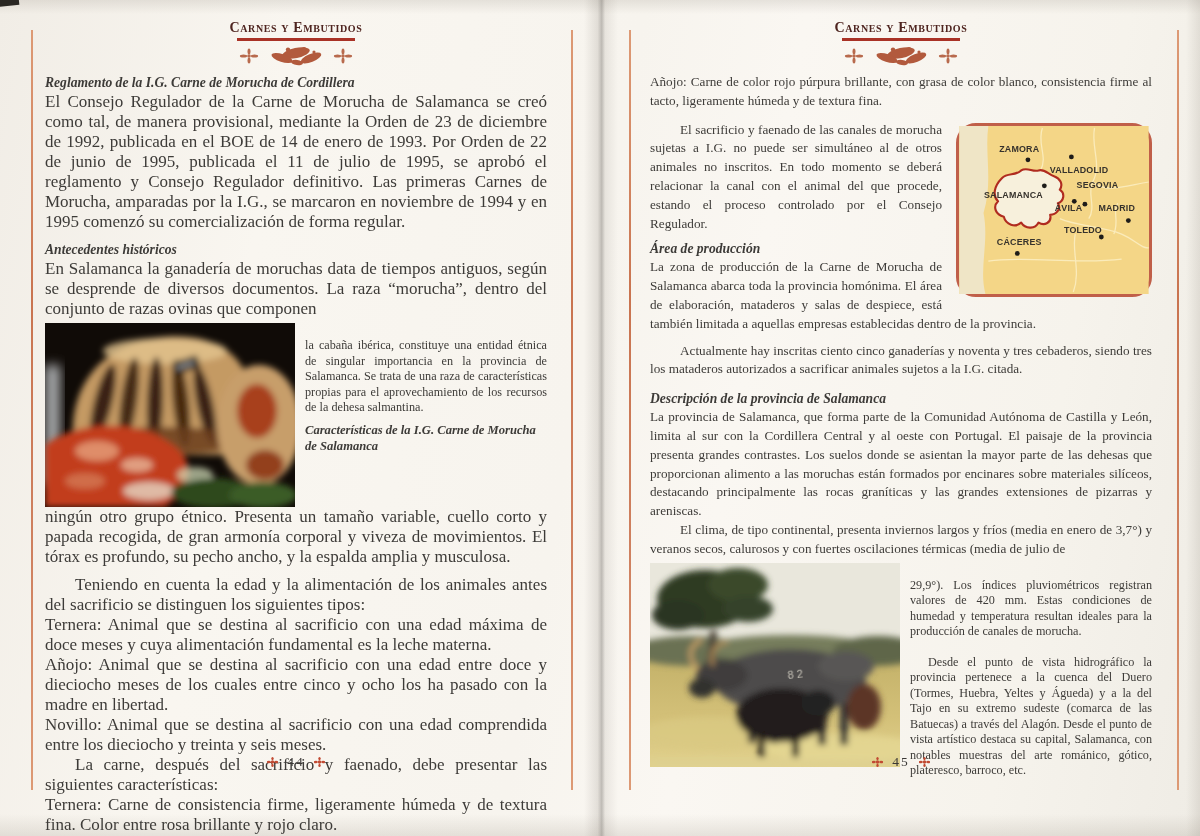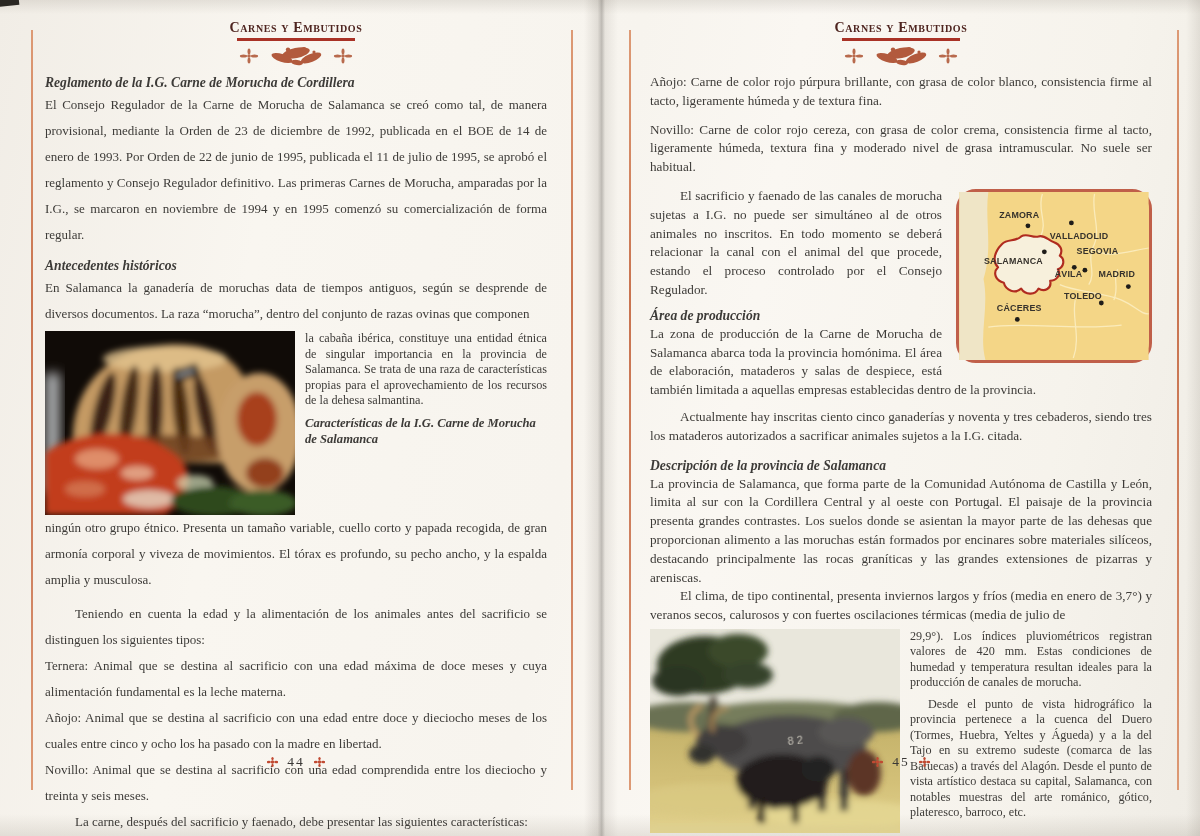--- a/index.html
+++ b/index.html
@@ -23,28 +23,28 @@
 
   .pagecol{position:absolute;top:20px;width:502px;}
   .pc-left{left:45px}.pc-right{left:650px}
 
   .page-header{text-align:center;margin-bottom:5px;}
   .ph-title{font-size:14px;font-weight:bold;font-variant:small-caps;letter-spacing:.6px;color:#4e241f;}
   .ph-rule{width:118px;height:3px;background:#a93226;margin:2px auto 3px;}
   .ornament svg{display:block;margin:0 auto;}
 
   .h{font-weight:bold;font-style:italic;font-size:13.6px;line-height:19px;margin:0;}
-  .p{text-align:justify;font-size:13px;line-height:26px;margin:0;hyphens:auto;}
+  .p{text-align:justify;font-size:17px;line-height:20px;margin:0;hyphens:auto;}
   .pc-right .p{font-size:13.2px;line-height:18.8px;}
   .indent{text-indent:30px;}.mt6{margin-top:6px}.mt8{margin-top:8px}
   .mt10{margin-top:10px}.mt11{}
 
   .row{display:flex;gap:10px;margin-top:4px;align-items:flex-start;}
   .row .col{flex:1;min-width:0;}
-  .tight{font-size:12.2px !important;line-height:15.5px !important;}
+  .tight{font-size:12.2px !important;line-height:15.5px !important;margin-top:15px;}
   .tight-h{font-size:12.6px;line-height:16px;}
   .photo{flex:0 0 auto;line-height:0;}
 
   .map-float{float:right;margin:2px 0 8px 14px;border-radius:20px;}
   .map-frame{border:3px solid #c05f49;background:#f4d687;line-height:0;}
   .clearer{clear:both;}
 
   .pagenum{position:absolute;top:754px;width:502px;text-align:center;
     font-size:13.5px;color:#3a3836;letter-spacing:2px;}
   .pn-left{left:45px}.pn-right{left:650px}
@@ -204,21 +204,20 @@
               <ellipse cx="126.5" cy="12" rx="3.6" ry="1.5"></ellipse>
               <ellipse cx="137.5" cy="12" rx="3.6" ry="1.5"></ellipse>
             <ellipse cx="132" cy="7.4" rx="1.5" ry="3"></ellipse>
               <ellipse cx="132" cy="16.6" rx="1.5" ry="3"></ellipse>
           </g>
         </svg>
       </div>
     </div>
 
     <p class="p">Añojo: Carne de color rojo púrpura brillante, con grasa de color blanco, consistencia firme al tacto, ligeramente húmeda y de textura fina.</p>
-    <p class="p mt10">Novillo: Carne de color rojo cereza, con grasa de color crema, consistencia firme al tacto, ligeramente húmeda, textura fina y moderado nivel de grasa intramuscular. No suele ser habitual.</p>
 
     <div class="map-wrap mt10">
       <div class="map-float map-frame">
         <svg width="190" height="168" viewBox="0 0 196 174">
           <rect width="196" height="174" fill="#f4d687"></rect>
           <path d="M0,0 L30,0 C26,28 35,58 25,90 C31,120 20,148 27,174 L0,174 Z" fill="#efe5c6"></path>
           <g fill="none" stroke="#fdf3cd" stroke-width="1.3" opacity=".75">
             <path d="M86,2 C80,18 92,32 84,46"></path>
             <path d="M140,2 C136,22 148,40 138,58 C132,70 142,84 134,96"></path>
             <path d="M196,58 C172,62 152,70 138,58"></path>

